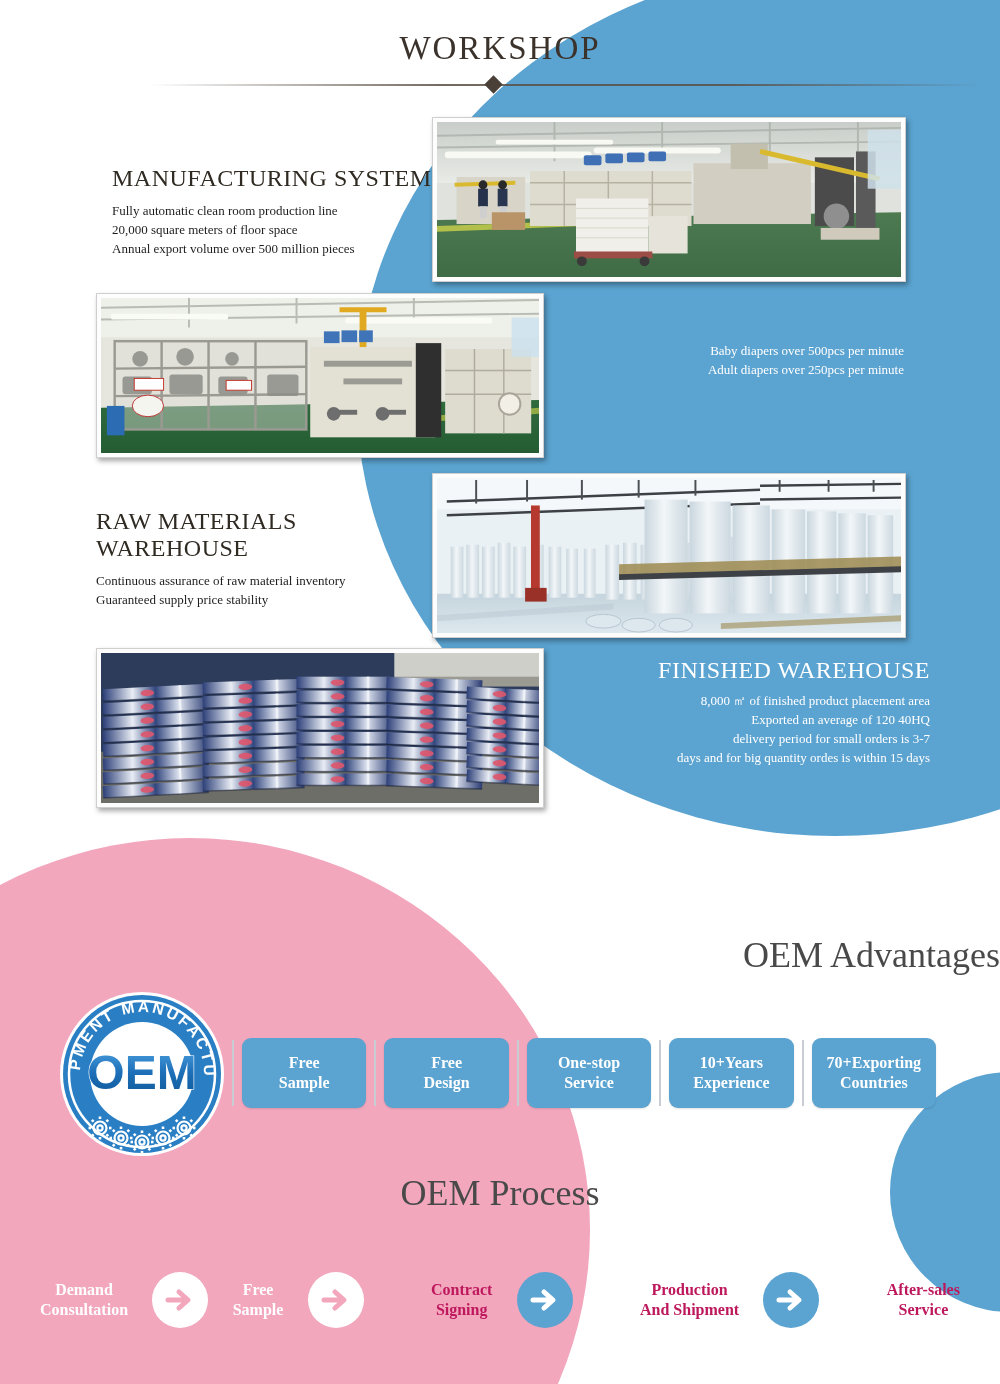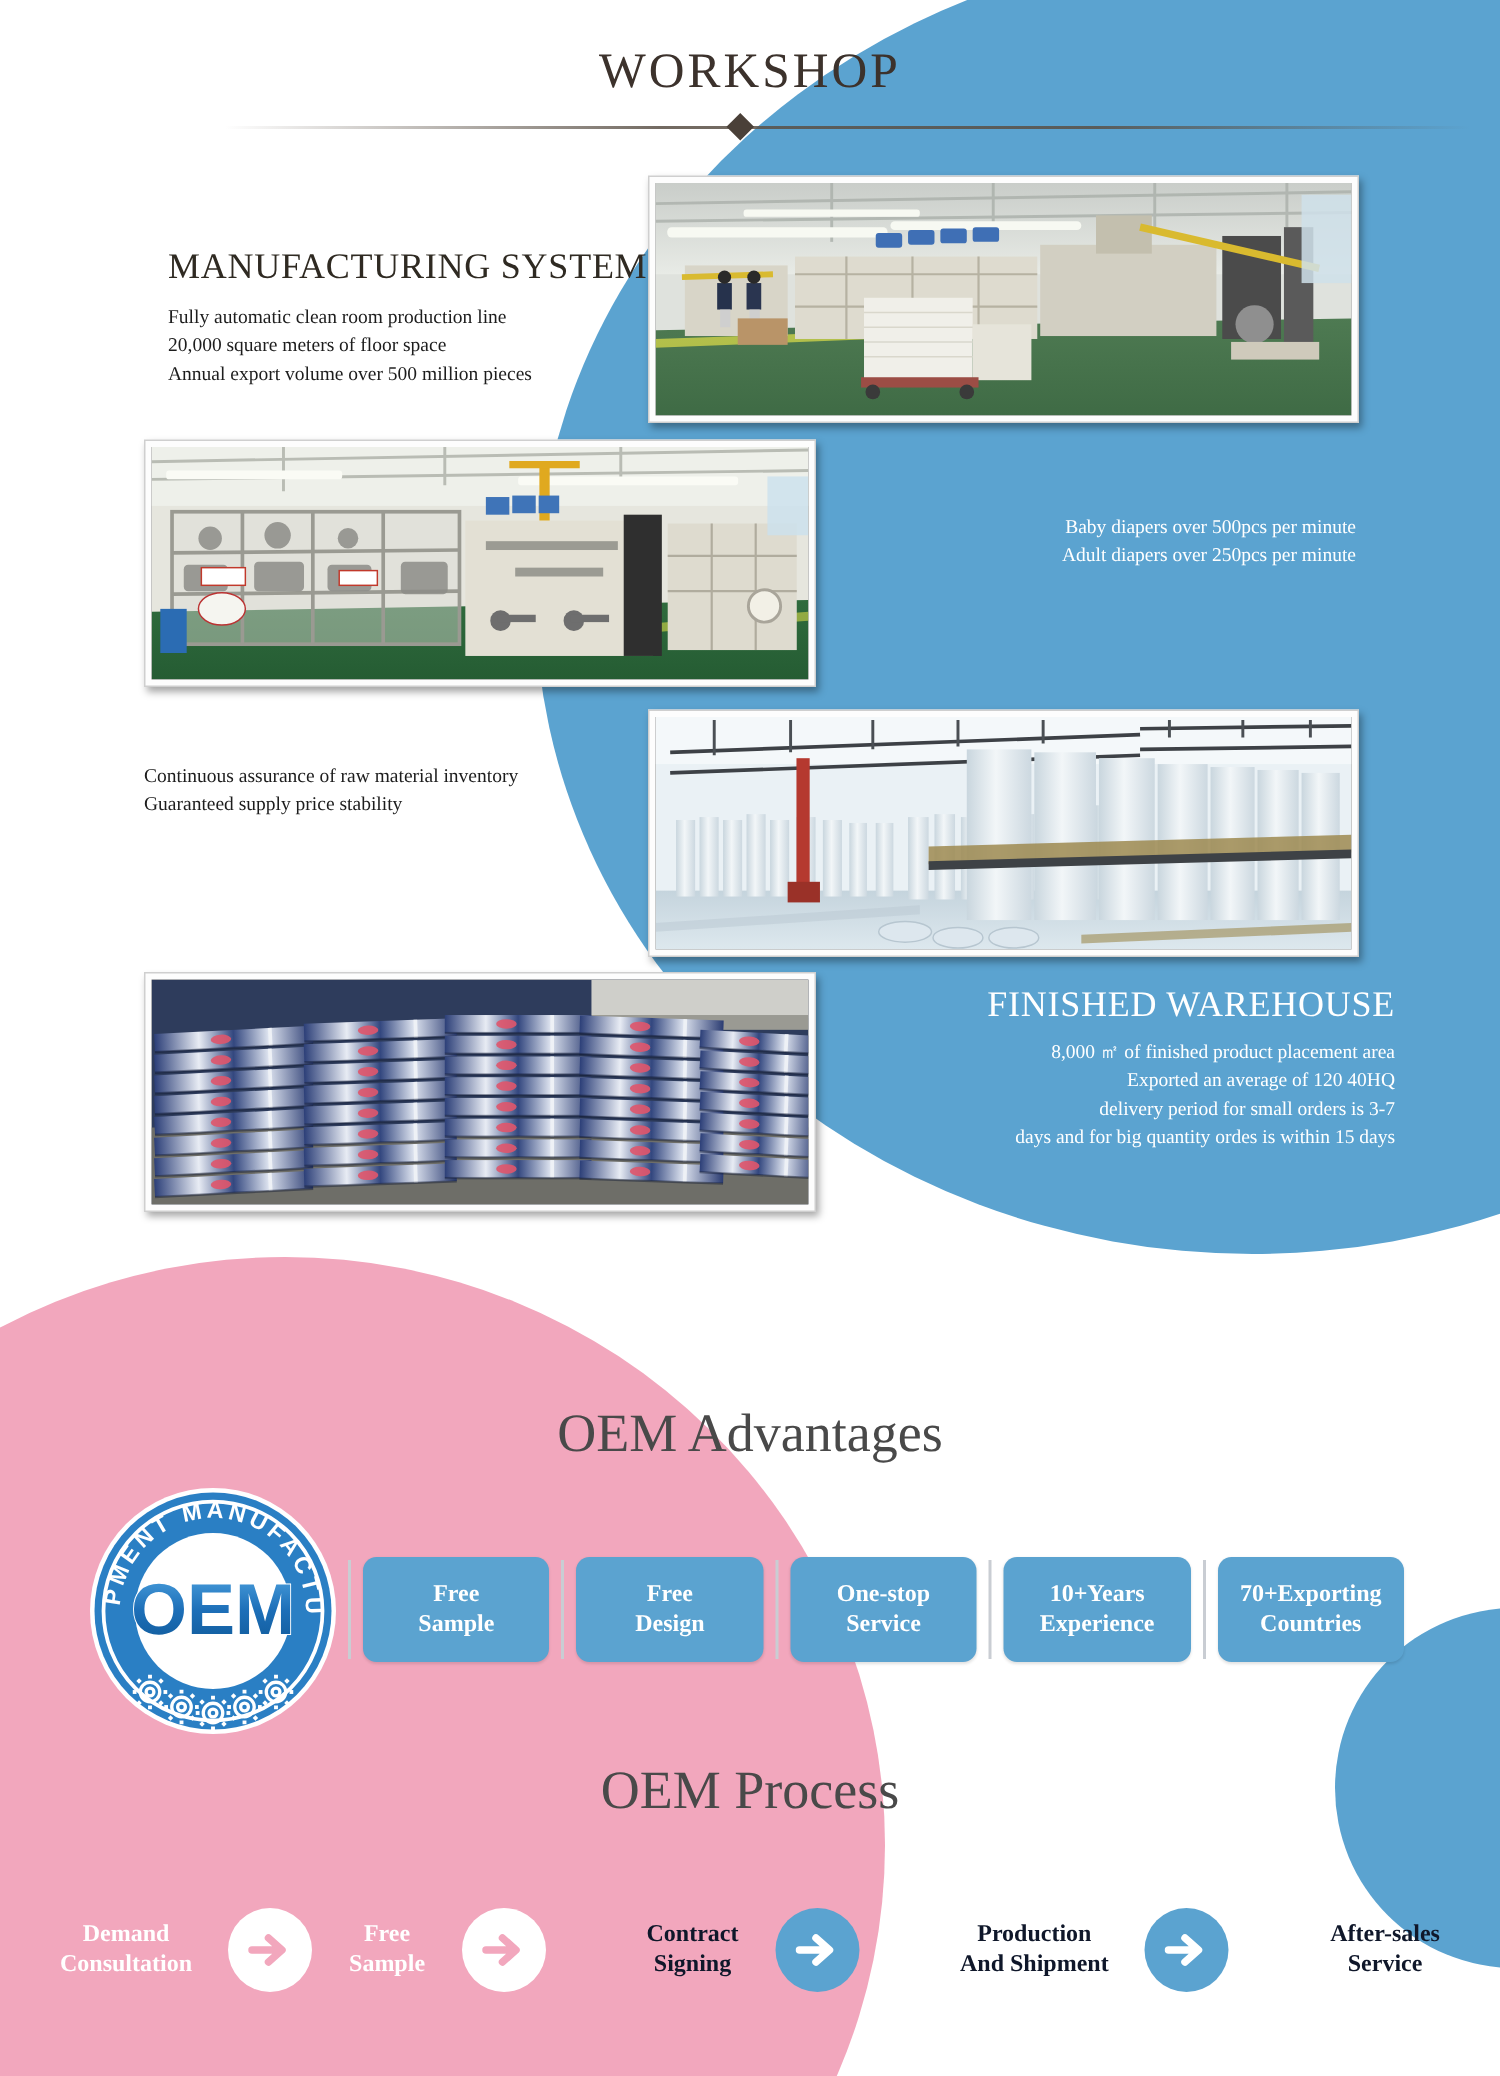--- a/index.html
+++ b/index.html
@@ -72,21 +72,21 @@
   #block-raw h2 { margin-bottom:10px; }
   #block-finished      { right:70px; top:657px; width:380px; }
   #block-finished h2 { margin-bottom:8px; }
 
   
   .section-title {
     position:absolute; width:1000px; left:0; text-align:center;
     font-family:"Liberation Serif", serif;
     font-weight:400; color:#494949; font-size:36px;
   }
-  #title-advantages { top:934px; }
+  #title-advantages { top:934px;text-align:right; }
   #title-process    { top:1172px; }
 
   
   #oem-badge { position:absolute; left:56px; top:988px; width:172px; height:172px; }
 
   
   #advantages-row {
     position:absolute; left:232px; top:1034px; width:712px; height:78px;
     display:flex; align-items:center;
   }
@@ -103,21 +103,21 @@
   
   #process-row {
     position:absolute; left:40px; top:1258px; width:920px; height:84px;
     display:flex; align-items:center; justify-content:space-between;
   }
   .proc-step {
     font-family:"Liberation Serif", serif; font-weight:bold;
     font-size:16px; line-height:1.25; text-align:center; white-space:nowrap;
   }
   .proc-step.on-pink { color:#ffffff; }
-  .proc-step.on-white { color:#0f172a;margin-left:43px; }
+  .proc-step.on-white { color:#be185d;margin-left:43px; }
   .proc-arrow { width:56px; height:56px; border-radius:50%; flex:0 0 auto;
                 display:flex; align-items:center; justify-content:center; }
   .proc-arrow.on-pink  { background:#ffffff; }
   .proc-arrow.on-white { background:#5ba3d0; }
   .proc-arrow svg { width:32px; height:32px; display:block; }
 </style>
 </head>
 <body>
 
 <svg id="bg-layer" viewBox="0 0 1000 1384" preserveAspectRatio="none">
@@ -585,20 +585,21 @@
   <p>20,000 square meters of floor space</p>
   <p>Annual export volume over 500 million pieces</p>
 </div>
 
 <div class="block light" id="block-production">
   <p>Baby diapers over 500pcs per minute</p>
   <p>Adult diapers over 250pcs per minute</p>
 </div>
 
 <div class="block dark" id="block-raw">
+  <h2>RAW MATERIALS WAREHOUSE</h2>
   <p>Continuous assurance of raw material inventory</p>
   <p>Guaranteed supply price stability</p>
 </div>
 
 <div class="block light" id="block-finished">
   <h2>FINISHED WAREHOUSE</h2>
   <p>8,000 ㎡ of finished product placement area</p>
   <p>Exported an average of 120 40HQ</p>
   <p>delivery period for small orders is 3-7</p>
   <p>days and for big quantity ordes is within 15 days</p>

